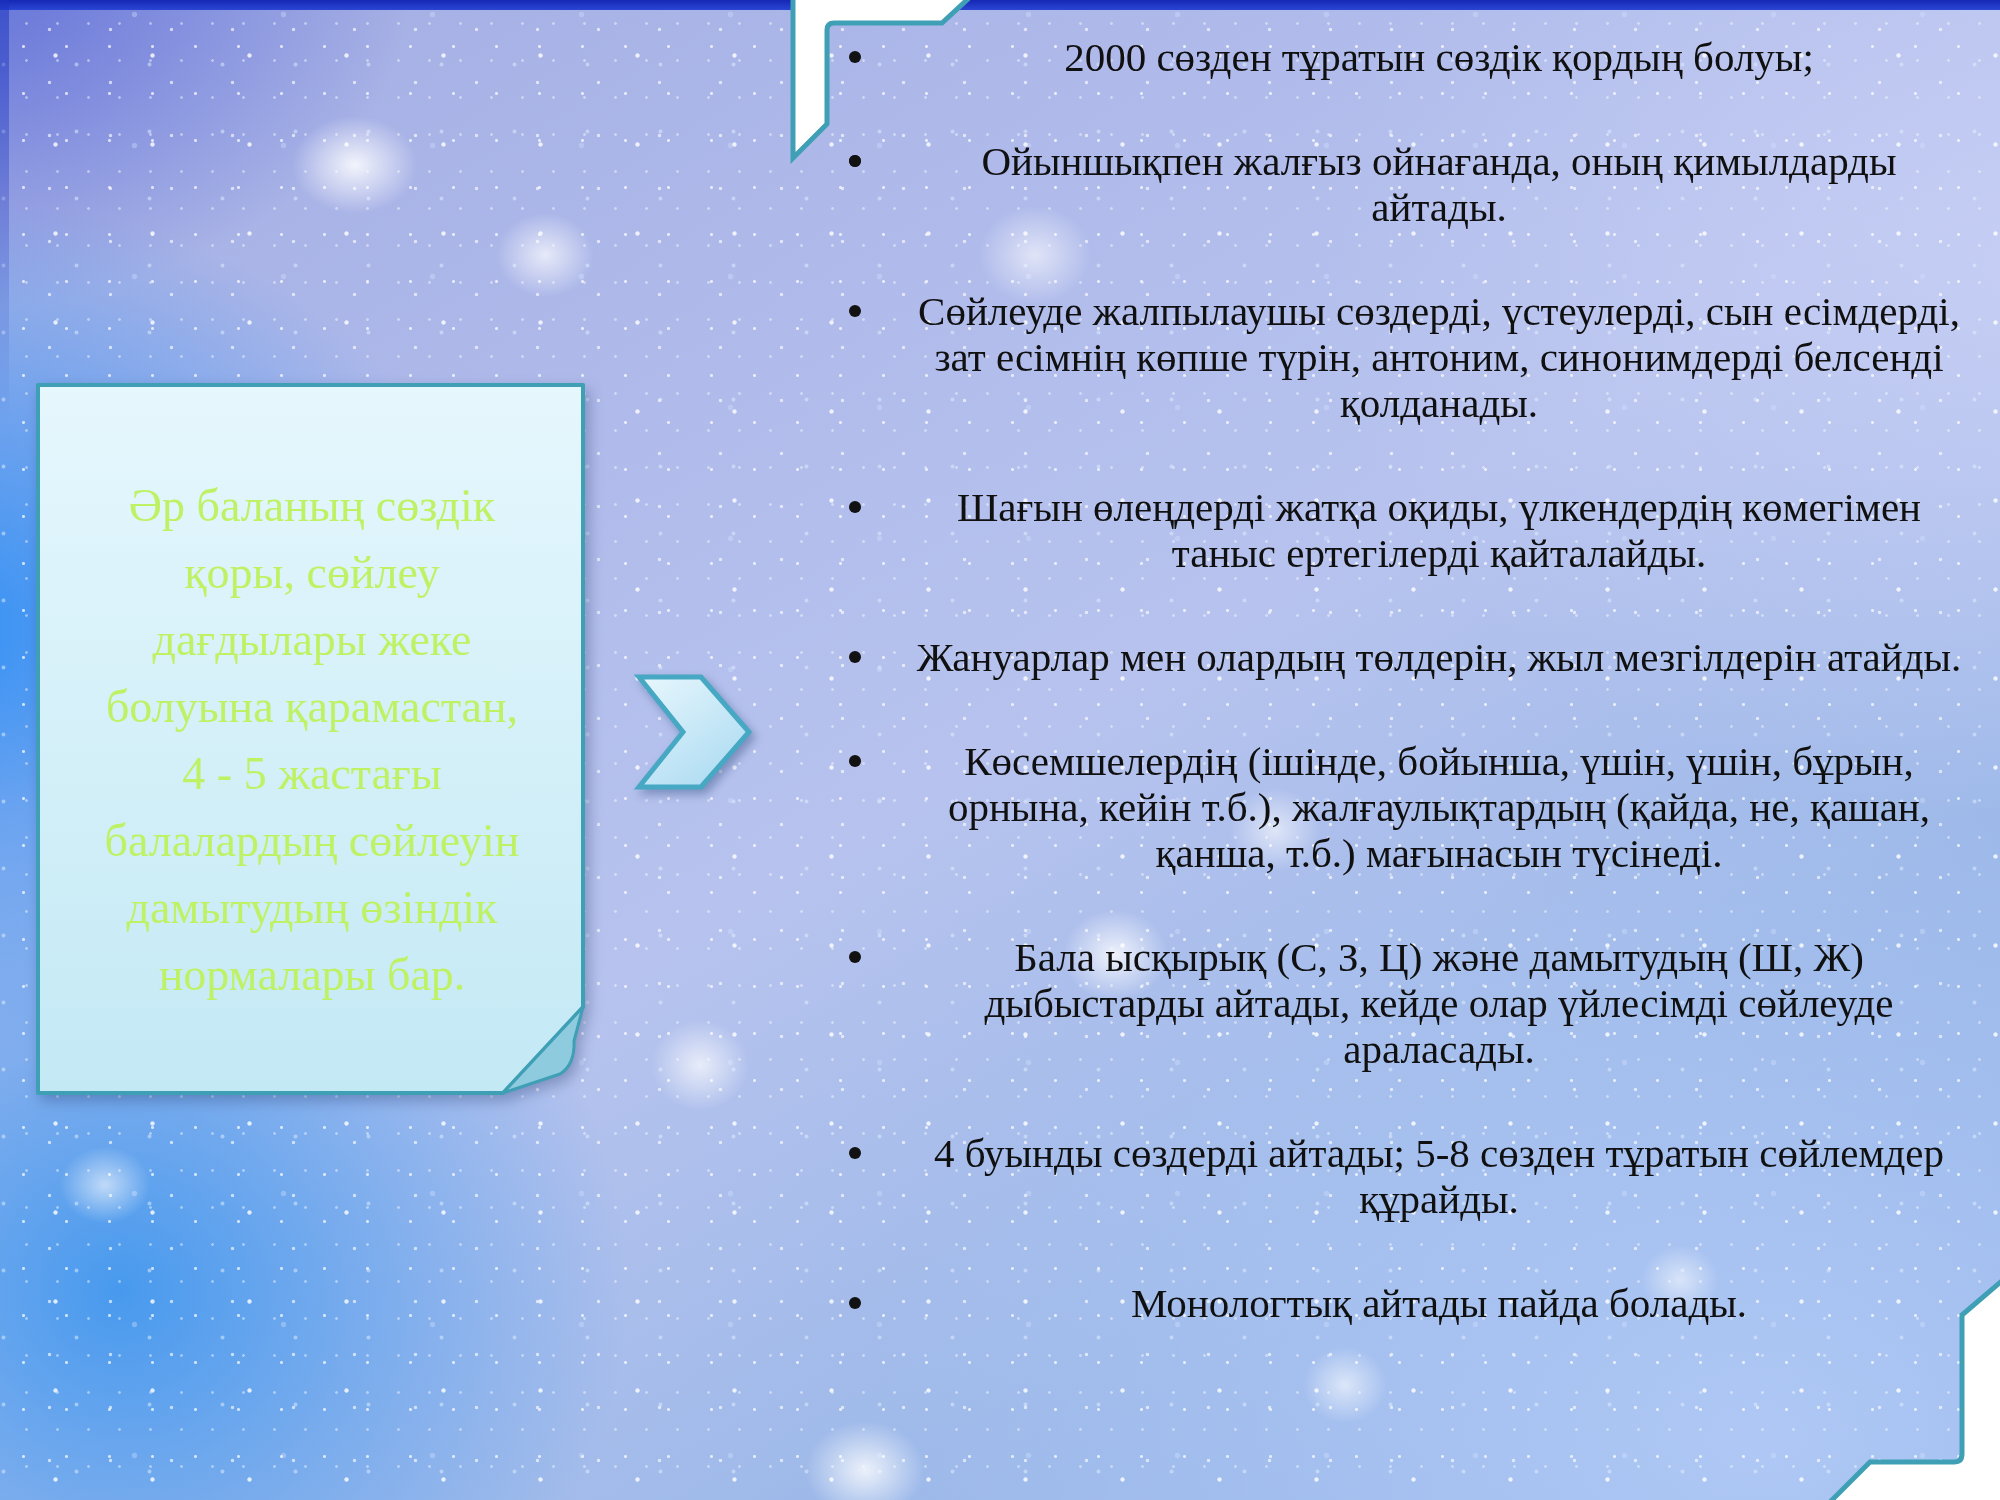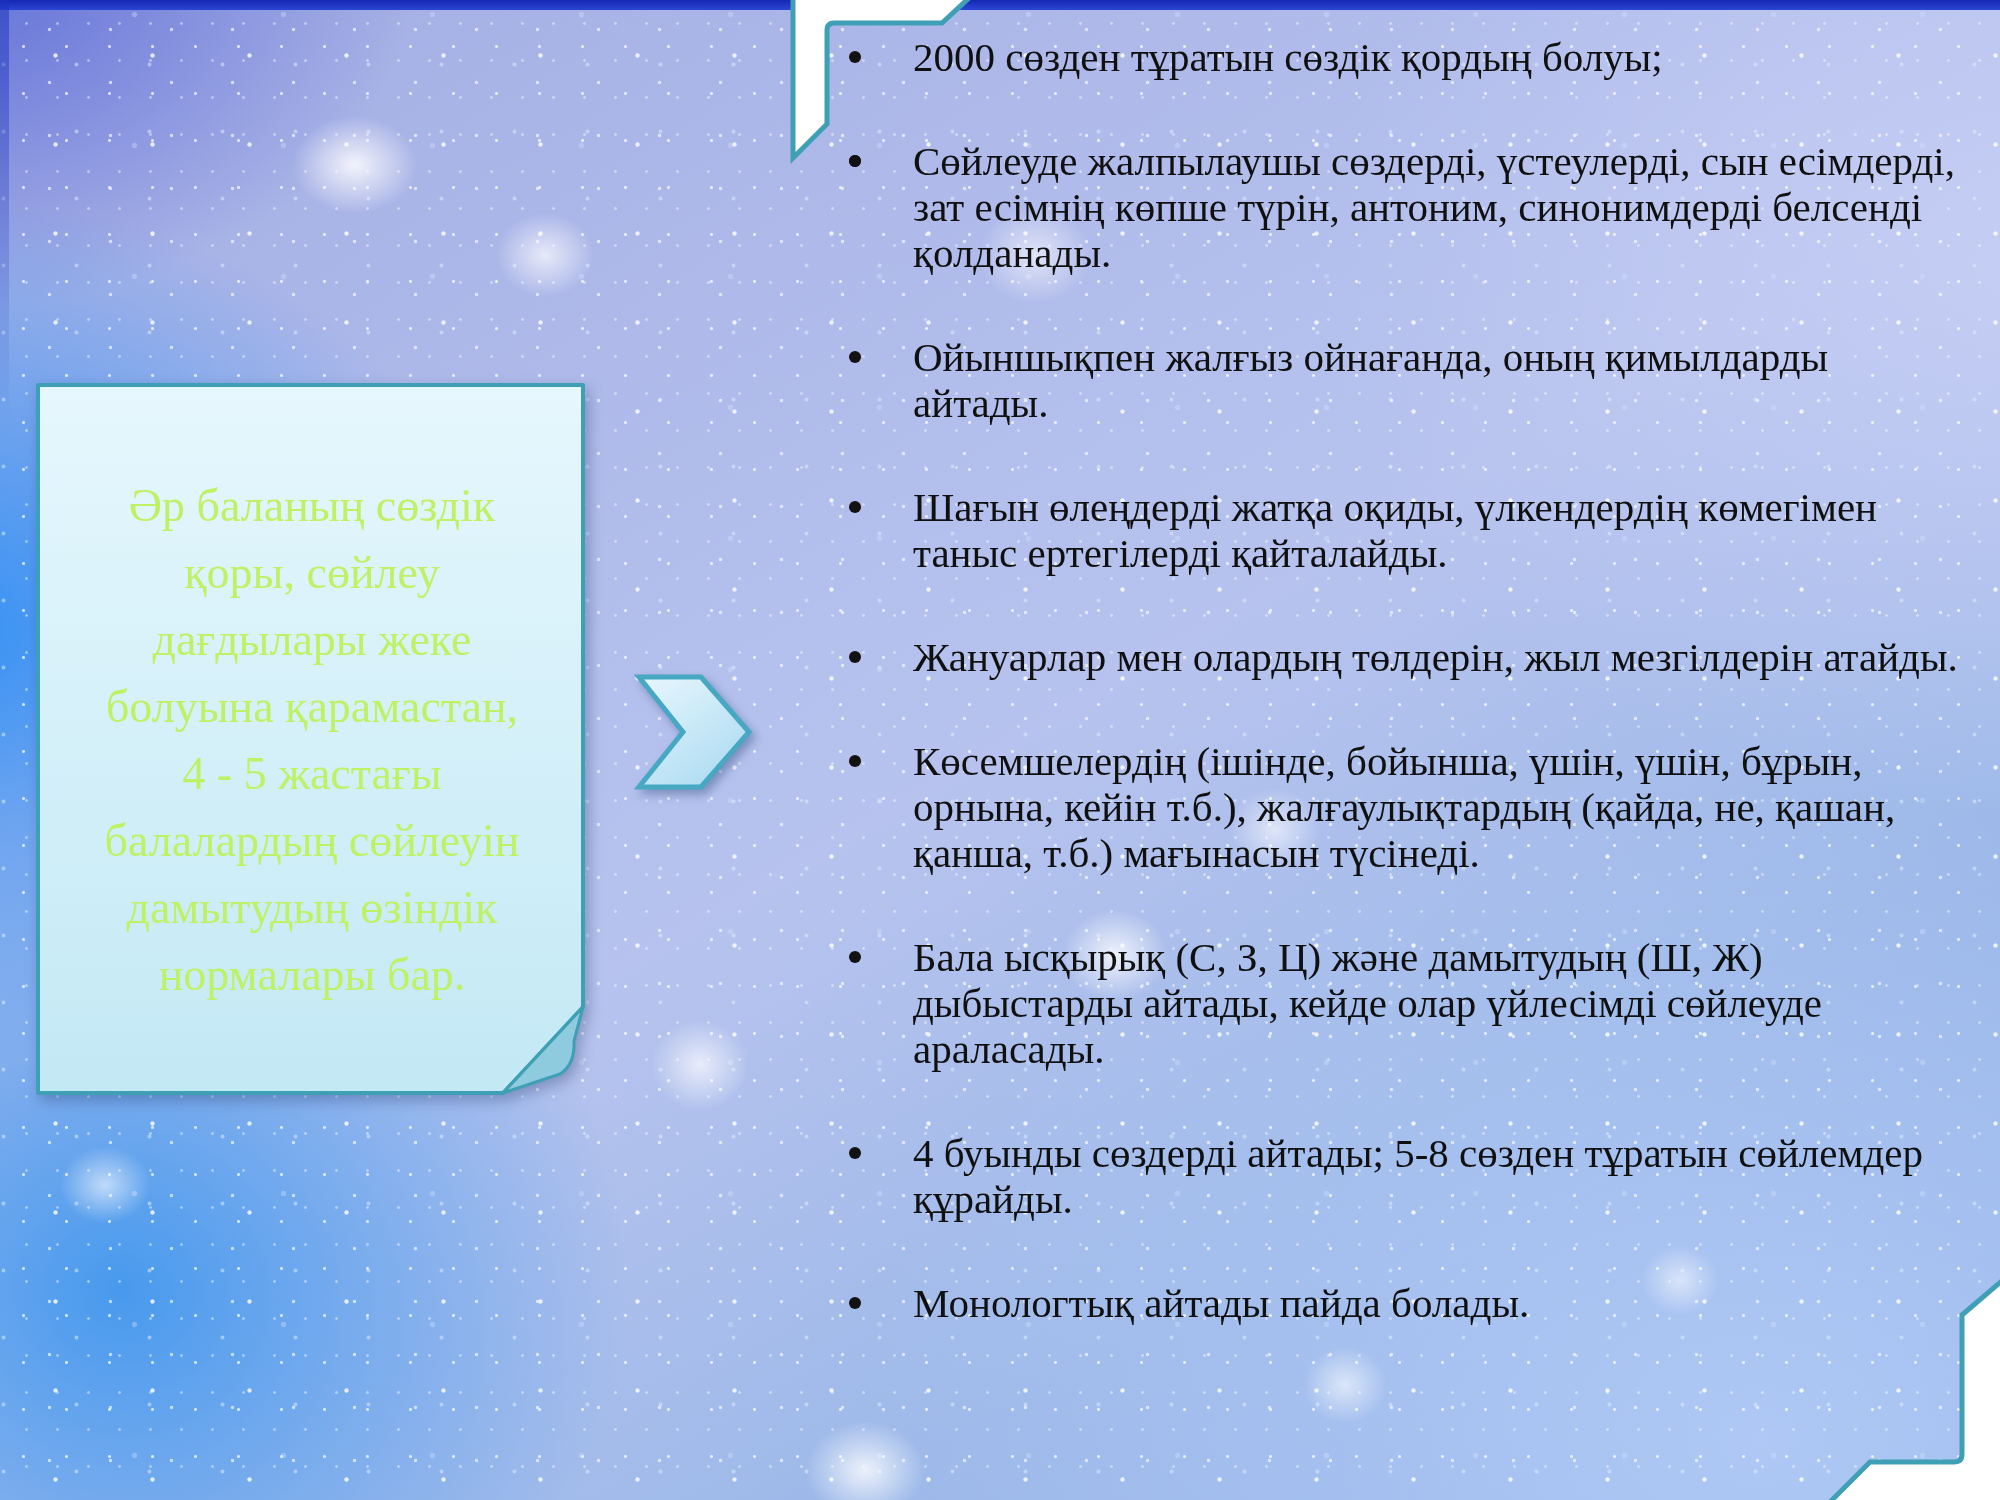--- a/index.html
+++ b/index.html
@@ -57,21 +57,21 @@
   
   .note-text{
     position:absolute;left:48px;top:395px;width:528px;height:690px;
     display:flex;align-items:center;justify-content:center;text-align:center;
     font-size:46px;line-height:67px;color:#bef264;white-space:pre-line;
   }
 
   
   .bullet-list{position:absolute;left:913px;top:34px;width:1052px;color:#101010;}
   .bullet-item{position:relative;font-size:41px;line-height:46px;
-    margin-bottom:58px;white-space:pre-line;}
+    margin-bottom:58px;white-space:pre-line;text-align:center;}
   .bullet-dot{position:absolute;left:-64px;top:17px;width:12px;height:12px;
     border-radius:50%;background:#121212;}
 </style>
 </head>
 <body>
 
 <div class="slide">
   <div class="bg-base"></div>
   <div class="bg-sparkle"></div>
   <div class="bg-glow"></div>
@@ -111,25 +111,25 @@
         <stop offset="0" stop-color="#e8f7fd"></stop>
         <stop offset="1" stop-color="#aedcf2"></stop>
       </linearGradient>
     </defs>
     <polygon points="12,10 74,10 122,65 74,120 12,120 56,65" fill="url(#chevGrad)" stroke="#46a8c2" stroke-width="5" stroke-linejoin="miter"></polygon>
   </svg>
 
   <div class="bullet-list">
     <div class="bullet-item"><span class="bullet-dot"></span><span>2000 сөзден тұратын сөздік қордың болуы;</span></div>
     <div class="bullet-item"><span class="bullet-dot"></span></div>
+    <div class="bullet-item"><span class="bullet-dot"></span><span>Ойыншықпен жалғыз ойнағанда, оның қимылдарды
+айтады.</span></div>
     <div class="bullet-item"><span class="bullet-dot"></span><span>Сөйлеуде жалпылаушы сөздерді, үстеулерді, сын есімдерді,
 зат есімнің көпше түрін, антоним, синонимдерді белсенді
 қолданады.</span></div>
-    <div class="bullet-item"><span class="bullet-dot"></span><span>Ойыншықпен жалғыз ойнағанда, оның қимылдарды
-айтады.</span></div>
     <div class="bullet-item"><span class="bullet-dot"></span><span>Шағын өлеңдерді жатқа оқиды, үлкендердің көмегімен
 таныс ертегілерді қайталайды.</span></div>
     <div class="bullet-item"><span class="bullet-dot"></span><span>Жануарлар мен олардың төлдерін, жыл мезгілдерін атайды.</span></div>
     <div class="bullet-item"><span class="bullet-dot"></span><span>Көсемшелердің (ішінде, бойынша, үшін, үшін, бұрын,
 орнына, кейін т.б.), жалғаулықтардың (қайда, не, қашан,
 қанша, т.б.) мағынасын түсінеді.</span></div>
     <div class="bullet-item"><span class="bullet-dot"></span><span>Бала ысқырық (С, З, Ц) және дамытудың (Ш, Ж)
 дыбыстарды айтады, кейде олар үйлесімді сөйлеуде
 араласады.</span></div>
     <div class="bullet-item"><span class="bullet-dot"></span><span>4 буынды сөздерді айтады; 5-8 сөзден тұратын сөйлемдер

